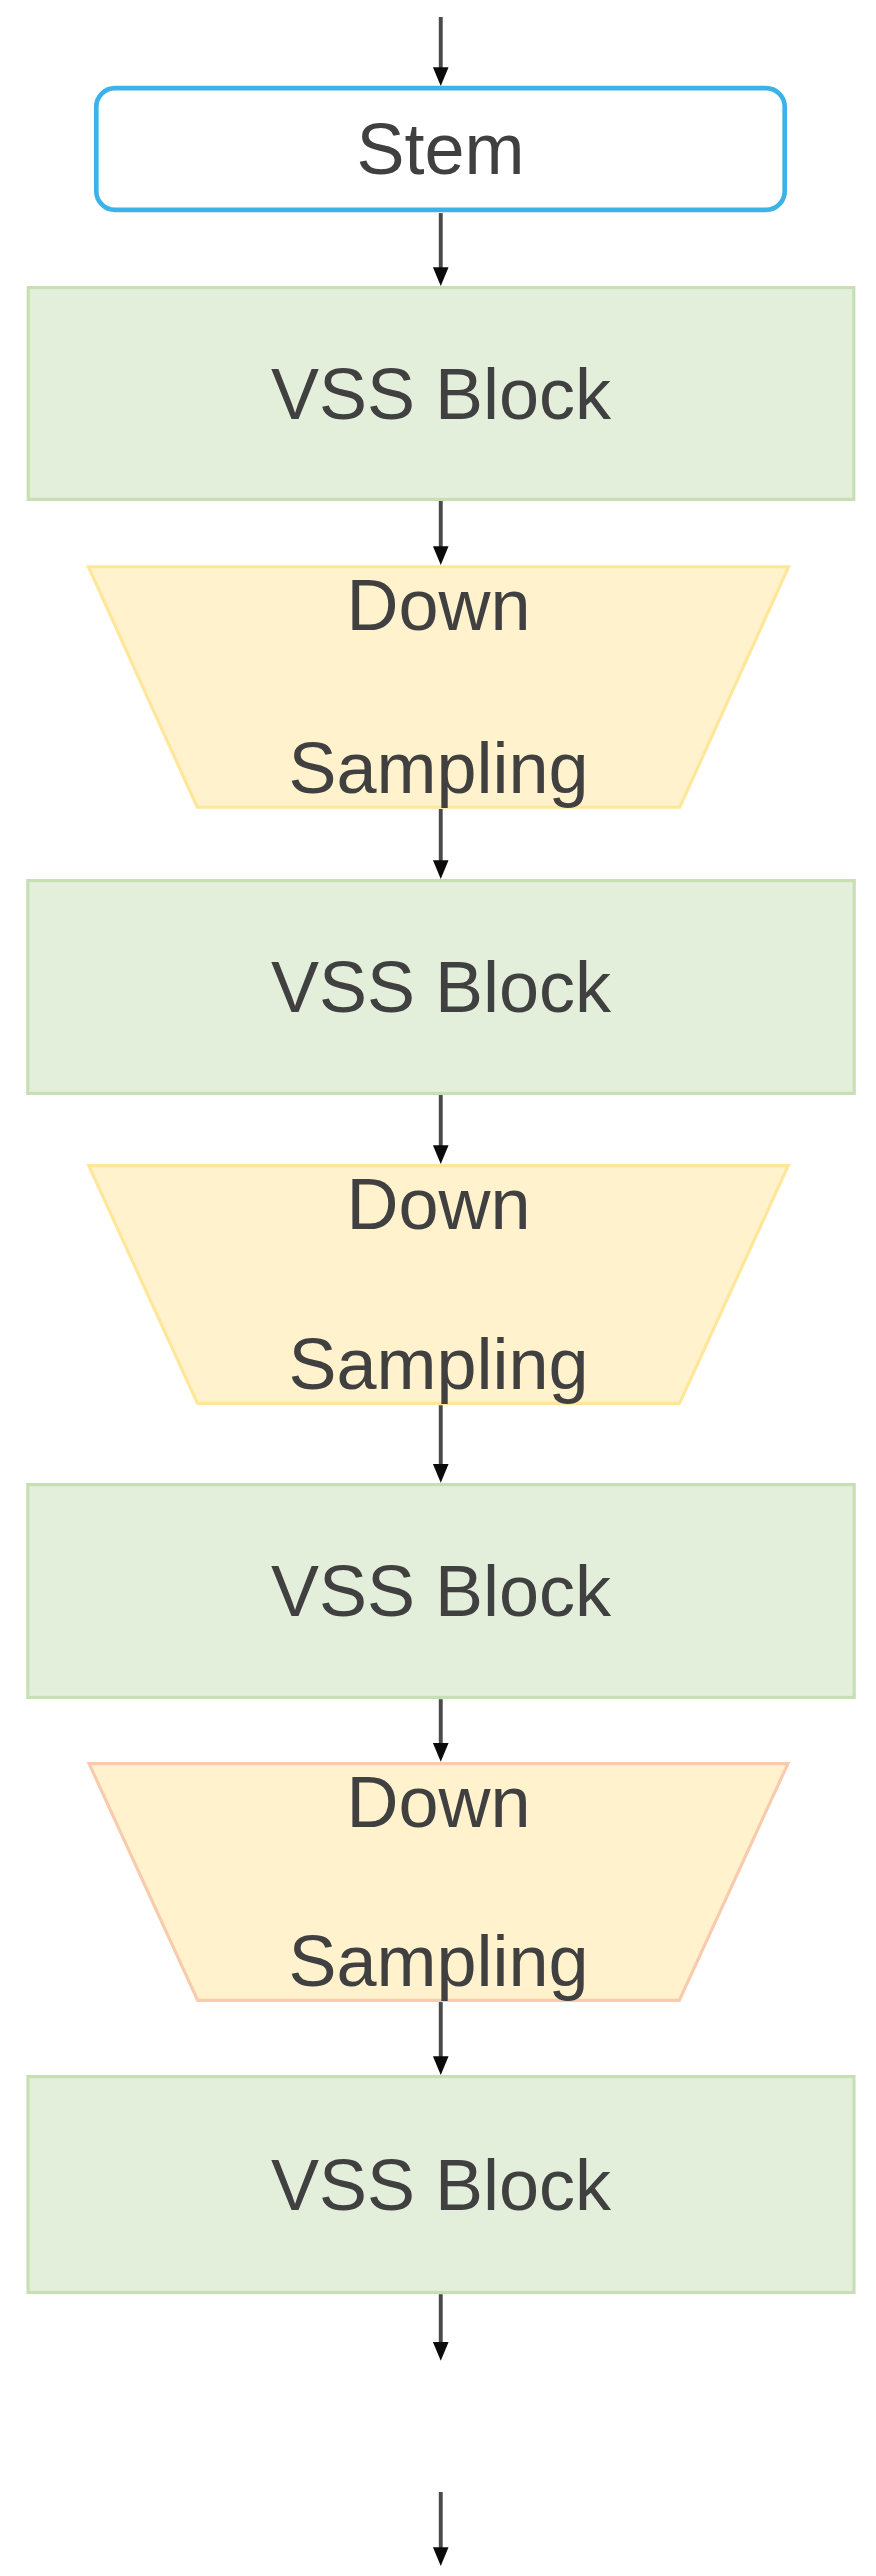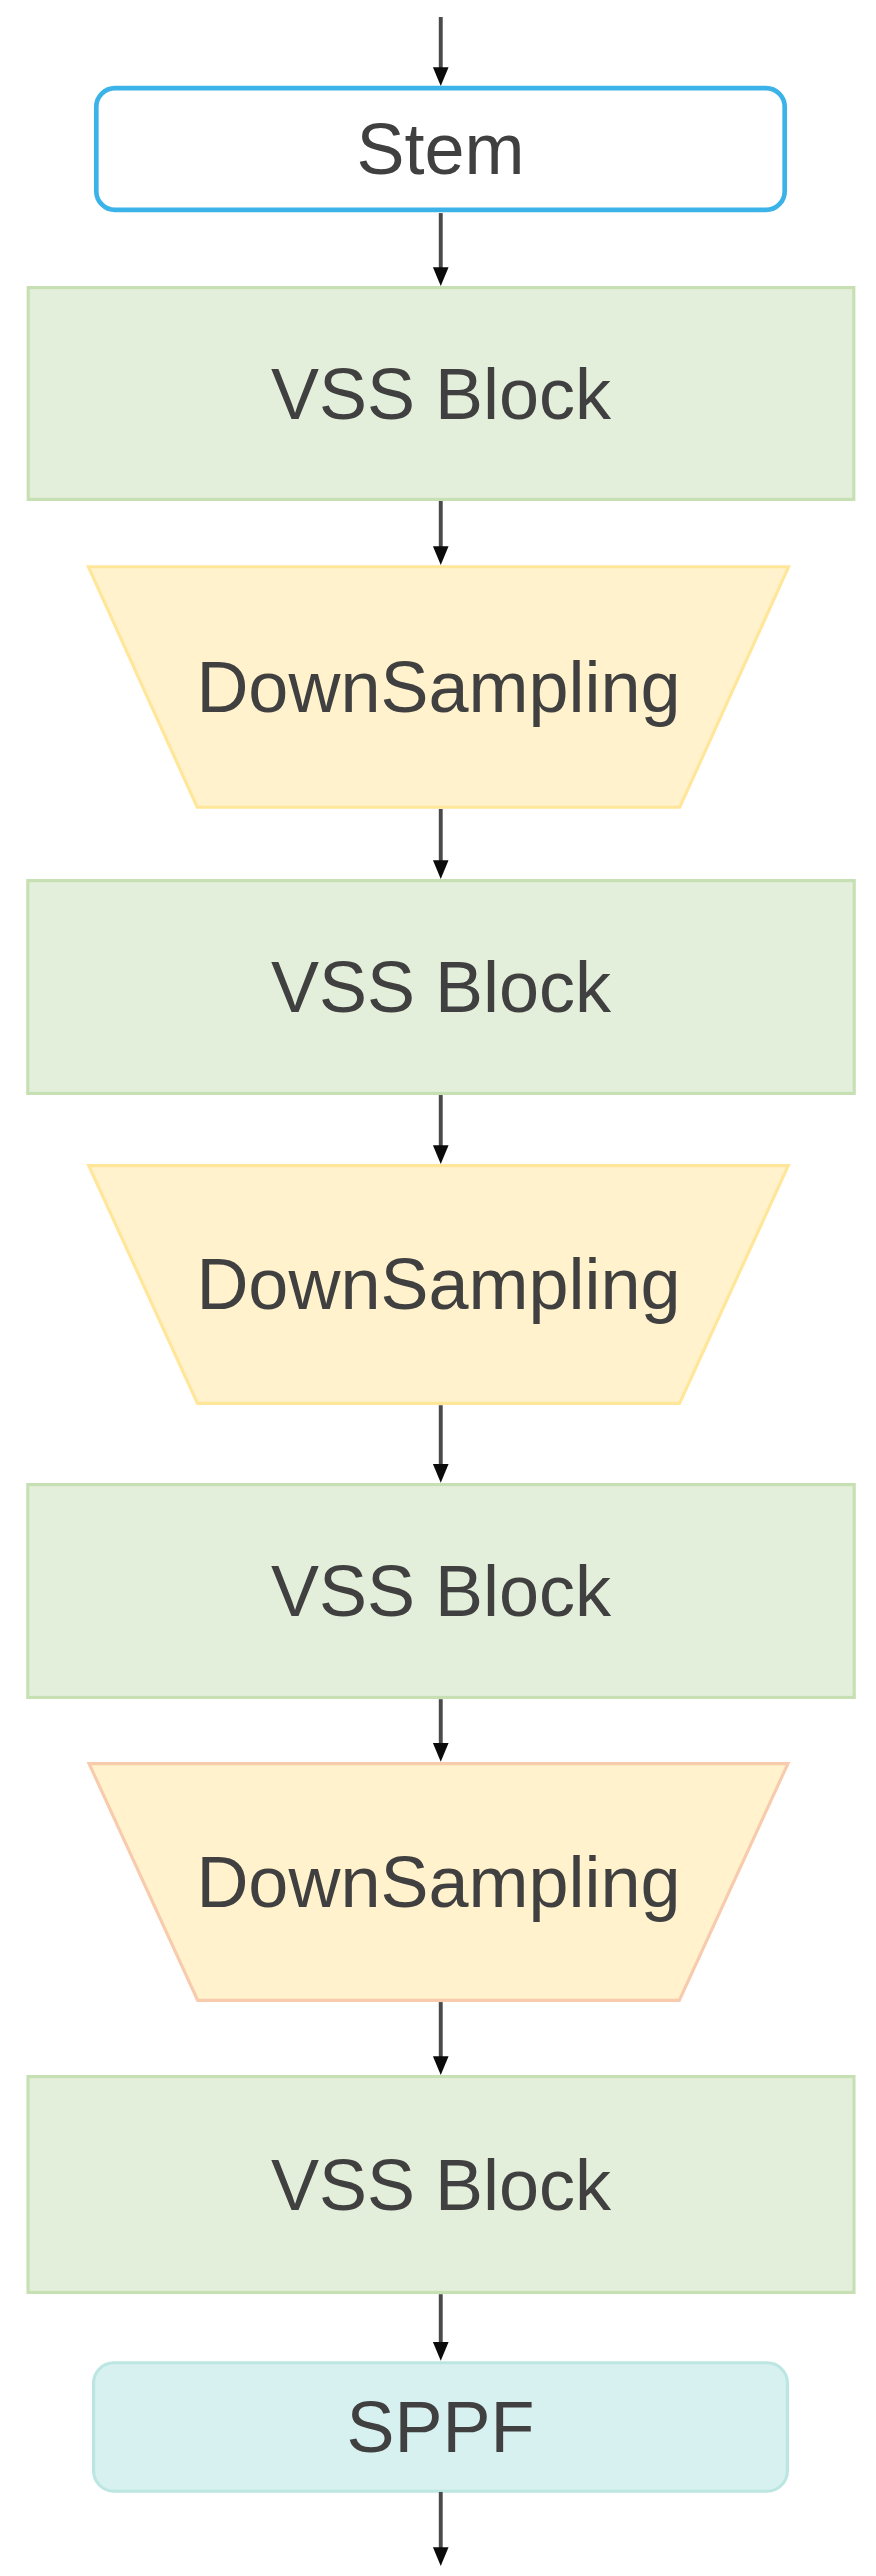--- a/index.html
+++ b/index.html
@@ -16,21 +16,21 @@
     position:absolute;left:0;top:0;right:0;bottom:0;
     display:flex;align-items:center;justify-content:center;
     text-align:center;
     color:#404040;
     font-size:72px;
     font-weight:400;
     line-height:1.0;
     white-space:nowrap;
     pointer-events:none;
   }
-  .label.two{line-height:1.12;}
+  .label.two{flex-direction:column;line-height:1.12;justify-content:space-between;}
   .arrow{position:absolute;display:block;}
 </style>
 </head>
 <body>
 
 <div class="canvas">
 
   <svg class="arrow" style="left:429px;top:17px" width="23.5" height="69" viewBox="0 0 30 88">
     <line x1="15" y1="0" x2="15" y2="66" stroke-width="5" stroke="#4a4a4b"></line>
     <polygon points="5,64 25,64 15,88" fill="#0b0b0b"></polygon>
@@ -134,26 +134,20 @@
       <rect x="2" y="2" width="1056" height="276" stroke-width="4" fill="#e3efda" stroke="#c6e0b4"></rect>
     </svg>
     <div class="label">VSS Block</div>
   </div>
 
   <svg class="arrow" style="left:429px;top:2294px" width="23.5" height="67" viewBox="0 0 30 85">
     <line x1="15" y1="0" x2="15" y2="63" stroke-width="5" stroke="#4a4a4b"></line>
     <polygon points="5,61 25,61 15,85" fill="#0b0b0b"></polygon>
   </svg>
 
-  <div class="node" style="left:92px;top:2361px;width:697px;height:132px">
-    <svg width="697" height="132" viewBox="0 0 890 168">
-      <rect x="2" y="2" width="886" height="164" rx="26" ry="26" stroke-width="4" fill="#d6f1ef" stroke="#bce6e1"></rect>
-    </svg>
-    <div class="label">SPPF</div>
-  </div>
 
   <svg class="arrow" style="left:429px;top:2492px" width="23.5" height="74" viewBox="0 0 30 95">
     <line x1="15" y1="0" x2="15" y2="73" stroke-width="5" stroke="#4a4a4b"></line>
     <polygon points="5,71 25,71 15,95" fill="#0b0b0b"></polygon>
   </svg>
 
 </div>
 
 
 </body></html>

